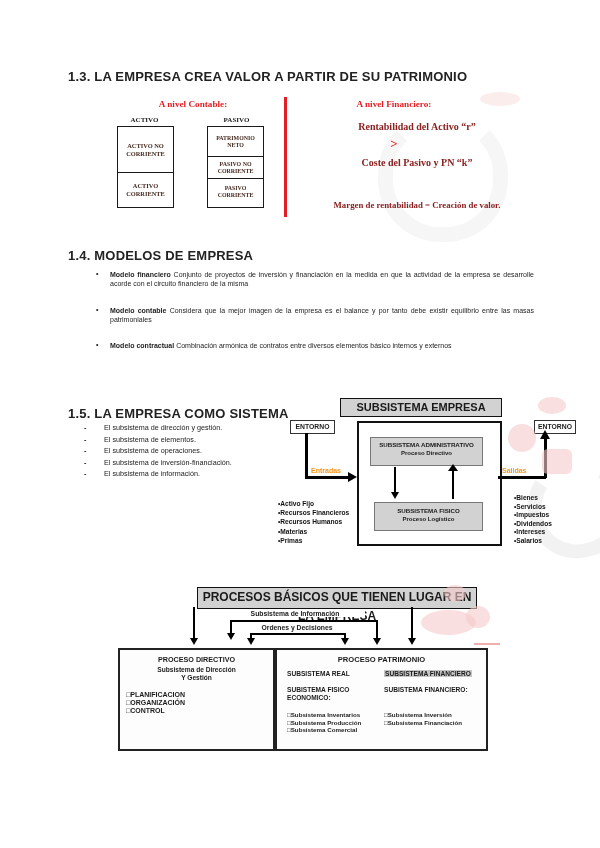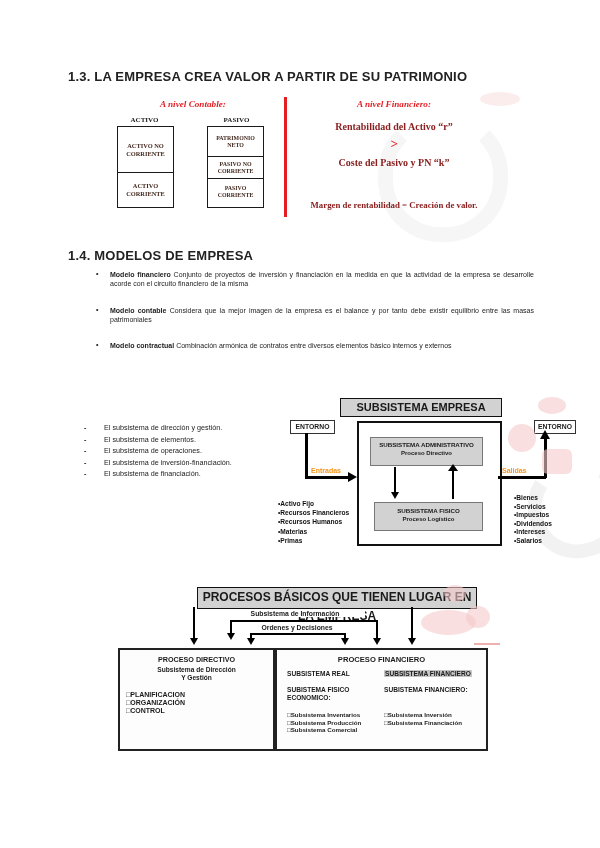--- a/index.html
+++ b/index.html
@@ -3,22 +3,22 @@
 <meta charset="utf-8">
 <style>
   html,body{margin:0;padding:0;background:#fff;}
   .page{position:relative;width:600px;height:848px;background:#ffffff;overflow:hidden;
         font-family:"Liberation Sans",sans-serif;color:#1a1a1a;}
   .abs{position:absolute;}
   .serif{font-family:"Liberation Serif","DejaVu Serif",serif;}
   .b{font-weight:bold;}
   .ctr{text-align:center;}
   .jst{text-align:justify;}
-  .red{color:#e31e24;font-style:italic;}
-  .maroon{color:#8a2020;}
+  .red{color:#e31e24;}
+  .maroon{color:#8a2020;margin-left:23px;}
   .orange{color:#f7941d;}
   .heading{font-size:13px;font-weight:bold;letter-spacing:.2px;color:#222;}
   .cellbox{border:1.5px solid #1a1a1a;background:#fff;}
   .cell{display:flex;align-items:center;justify-content:center;text-align:center;
         font-family:"Liberation Serif",serif;font-weight:bold;color:#44291f;line-height:1.15;}
   .graybox{background:#d2d2d2;border:1.5px solid #111;}
   .innerbox{background:#d2d2d2;border:1px solid #777;}
   .line{background:#000;}
   .pline{font-size:7px;line-height:9.2px;color:#1c1c1c;}
   .dlist{font-size:6.6px;font-weight:bold;line-height:9.2px;color:#111;}
@@ -79,31 +79,32 @@
   <div class="abs b" style="left:96px;top:306px;font-size:7px;">•</div>
   <div class="abs pline jst" style="left:110px;top:306px;width:424px;">
     <span class="b">Modelo contable</span><span> Considera que la mejor imagen de la empresa es el balance y por tanto debe existir equilibrio entre las masas patrimoniales</span>
   </div>
 
   <div class="abs b" style="left:96px;top:341px;font-size:7px;">•</div>
   <div class="abs pline" style="left:110px;top:341px;width:424px;">
     <span class="b">Modelo contractual</span><span> Combinación armónica de contratos entre diversos elementos básico internos y externos</span>
   </div>
 
+  <div class="abs heading" style="left:68px;top:406px;width:300px;">1.5. LA EMPRESA COMO SISTEMA</div>
 
   <div class="abs b" style="left:84px;top:423px;font-size:7.2px;">-</div>
   <div class="abs" style="left:104px;top:423px;font-size:7.2px;">El subsistema de dirección y gestión.</div>
   <div class="abs b" style="left:84px;top:434.5px;font-size:7.2px;">-</div>
   <div class="abs" style="left:104px;top:434.5px;font-size:7.2px;">El subsistema de elementos.</div>
   <div class="abs b" style="left:84px;top:446px;font-size:7.2px;">-</div>
   <div class="abs" style="left:104px;top:446px;font-size:7.2px;text-align:center;">El subsistema de operaciones.</div>
   <div class="abs b" style="left:84px;top:457.5px;font-size:7.2px;">-</div>
   <div class="abs" style="left:104px;top:457.5px;font-size:7.2px;">El subsistema de inversión-financiación.</div>
   <div class="abs b" style="left:84px;top:469px;font-size:7.2px;">-</div>
-  <div class="abs" style="left:104px;top:469px;font-size:7.2px;">El subsistema de financiación.</div>
+  <div class="abs" style="left:104px;top:469px;font-size:7.2px;">El subsistema de información.</div>
 
   <div class="abs graybox ctr b" style="left:340px;top:398px;width:160px;height:17px;font-size:11px;line-height:16px;z-index:2;">SUBSISTEMA EMPRESA</div>
 
   <div class="abs" style="left:357px;top:421px;width:141px;height:121px;border:2px solid #111;z-index:1;"></div>
 
   <div class="abs ctr b" style="left:290px;top:420px;width:43px;height:12px;border:1.2px solid #333;font-size:6.8px;line-height:12px;background:#fff;z-index:2;">ENTORNO</div>
   <div class="abs ctr b" style="left:534px;top:420px;width:40px;height:12px;border:1.2px solid #333;font-size:6.8px;line-height:12px;background:#fff;z-index:2;">ENTORNO</div>
 
   <div class="abs innerbox ctr" style="left:370px;top:437px;width:113px;height:29px;z-index:2;padding-top:3px;box-sizing:border-box;">
     <div class="b" style="font-size:6.2px;">SUBSISTEMA ADMINISTRATIVO</div>
@@ -172,21 +173,21 @@
     <div class="b ctr" style="font-size:6.6px;margin-top:2px;">Subsistema de Dirección</div>
     <div class="b ctr" style="font-size:6.6px;margin-top:1px;">Y Gestión</div>
     <div class="b" style="font-size:7px;line-height:8.2px;margin:10px 0 0 6px;">
       <div>□PLANIFICACION</div>
       <div>□ORGANIZACIÓN</div>
       <div>□CONTROL</div>
     </div>
   </div>
 
   <div class="abs procbox" style="left:275px;top:648px;width:213px;height:103px;box-sizing:border-box;z-index:1;">
-    <div class="b ctr" style="font-size:7.6px;margin-top:5px;">PROCESO FINANCIERO</div>
+    <div class="b ctr" style="font-size:7.6px;margin-top:5px;">PROCESO PATRIMONIO</div>
   </div>
   <div class="abs" style="left:287px;top:670px;width:95px;z-index:2;">
     <div class="b" style="font-size:6.6px;">SUBSISTEMA REAL</div>
     <div class="b" style="font-size:6.6px;margin-top:9px;">SUBISTEMA FISICO</div>
     <div class="b" style="font-size:6.6px;margin-top:1px;">ECONOMICO:</div>
     <div class="b" style="font-size:6.2px;line-height:7.6px;margin-top:10px;">
       <div>□Subsistema Inventarios</div>
       <div>□Subsistema Producción</div>
       <div>□Subsistema Comercial</div>
     </div>

